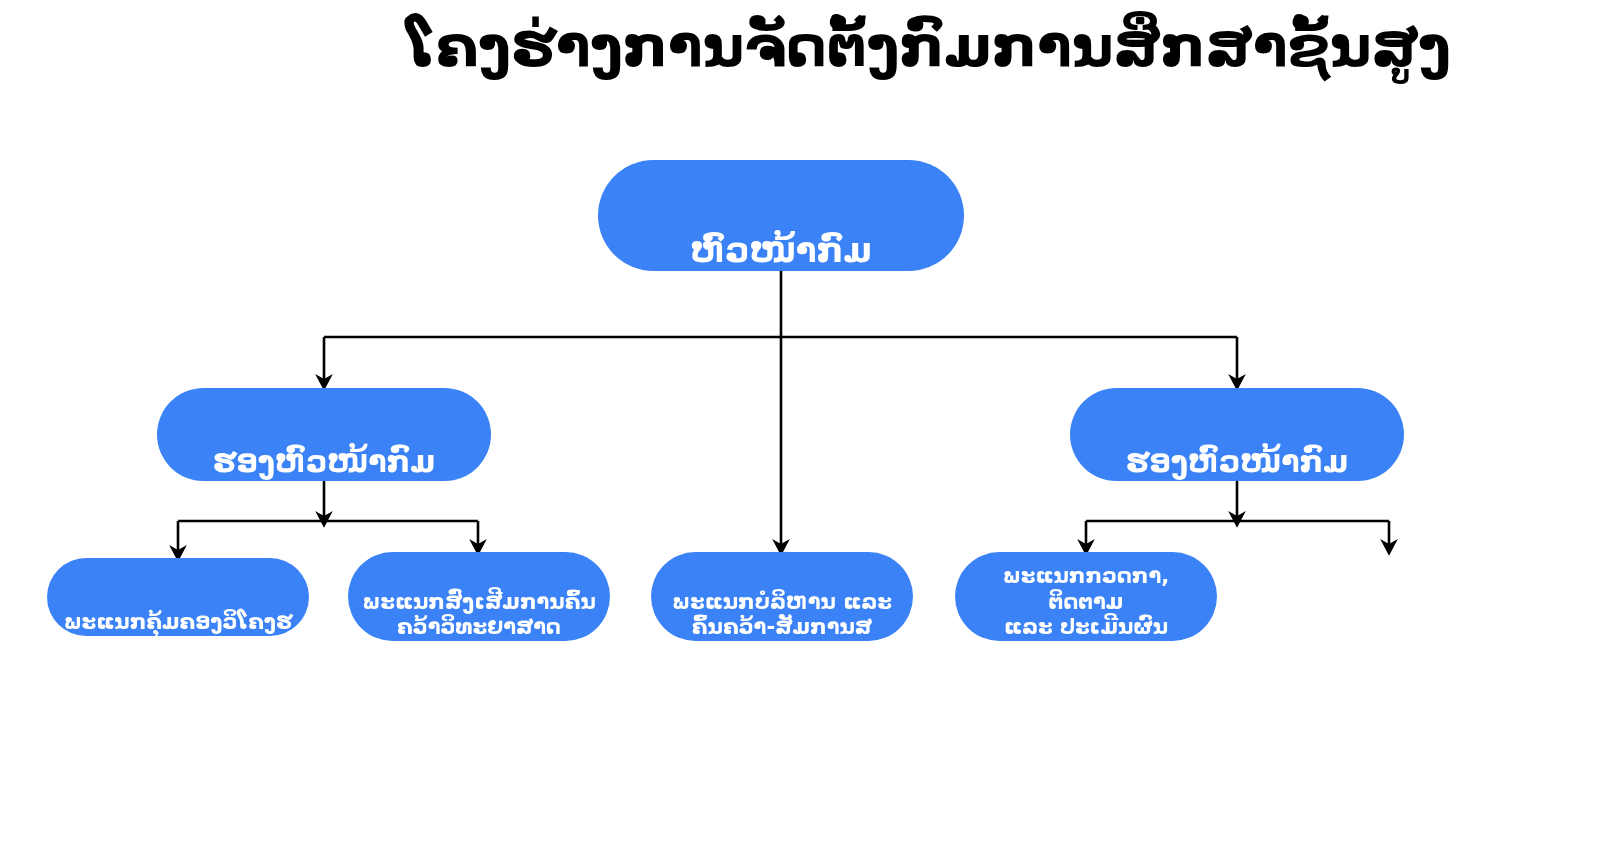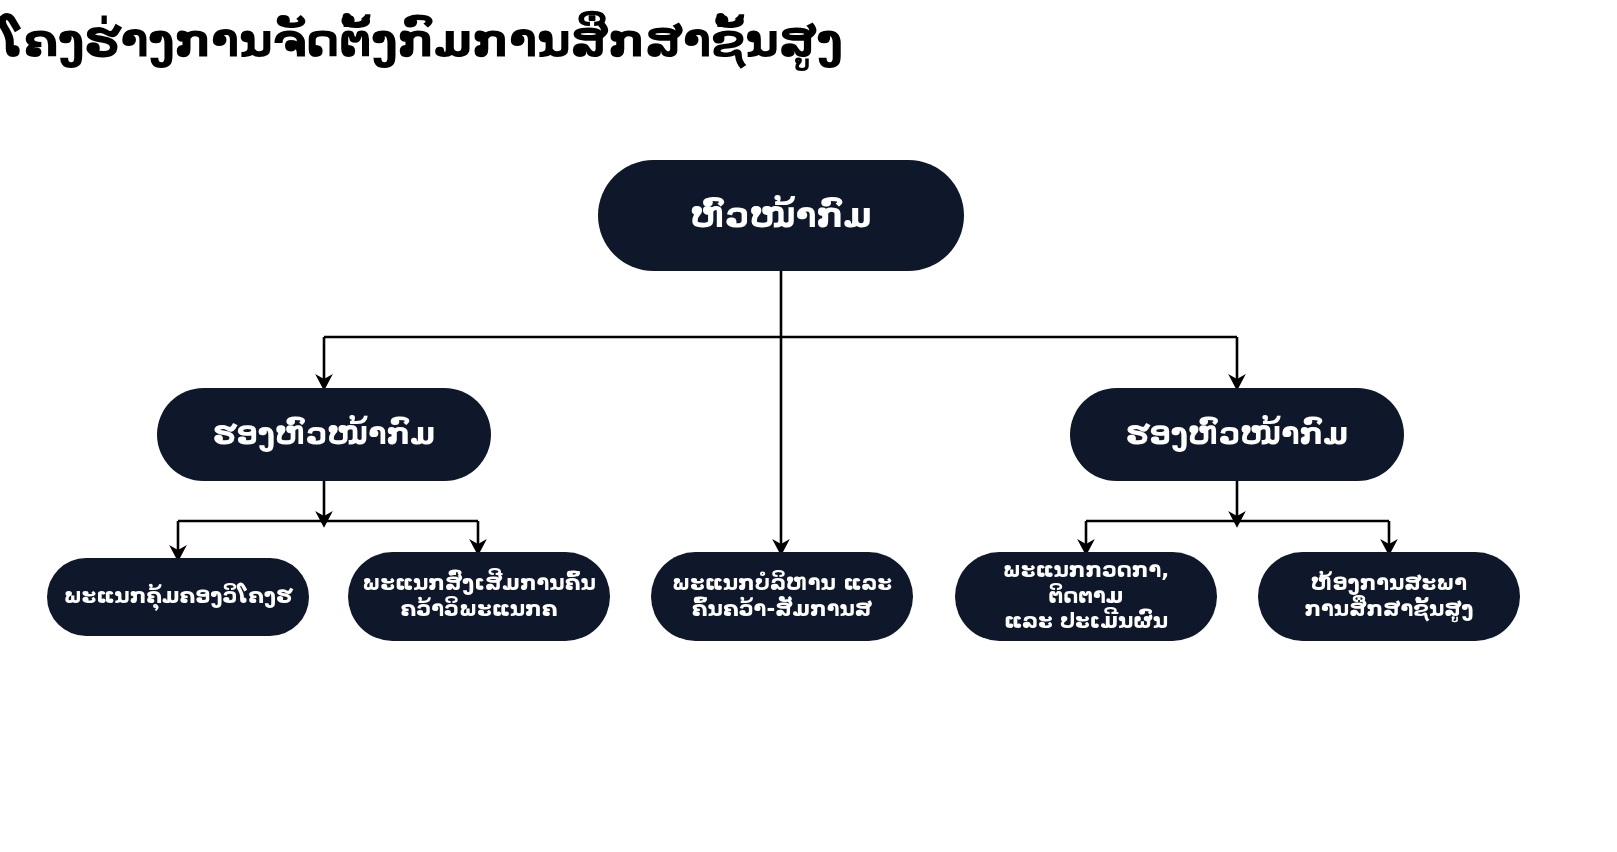--- a/index.html
+++ b/index.html
@@ -16,46 +16,46 @@
     font-family: "DejaVu Sans", "Liberation Sans", sans-serif;
     overflow: hidden;
   }
 
   
   #chart-title {
     position: absolute;
     left: 0;
     top: 14px;
     width: 1451px;
-    text-align: left;
-    font-size: 46px;
+    text-align: right;
+    font-size: 57px;
     font-weight: bold;
     color: #000000;
     line-height: 1.15;
     letter-spacing: 0px;
     white-space: nowrap;
   }
 
   
   #connectors {
     position: absolute;
     left: 0;
     top: 0;
     width: 1617px;
     height: 852px;
     pointer-events: none;
   }
 
   
   .node {
     position: absolute;
-    background: #0f172a;
+    background: #3b82f6;
     color: #ffffff;
     display: flex;
-    align-items: center;
+    align-items: flex-end;
     justify-content: center;
     text-align: center;
     font-weight: bold;
     box-sizing: border-box;
     line-height: 1.22;
   }
   .node .node-label {
     display: block;
     width: 100%;
     padding: 0 10px;
@@ -150,31 +150,27 @@
   <div class="node" id="node-deputy-right">
     <span class="node-label">ຮອງຫົວໜ້າກົມ</span>
   </div>
 
   <div class="node leaf" id="node-leaf-1">
     <span class="node-label">ພະແນກຄຸ້ມຄອງວິໂຄງຮ</span>
   </div>
 
   <div class="node leaf" id="node-leaf-2">
     <span class="node-label">ພະແນກສົ່ງເສີມການຄົ້ນ
-ຄວ້າວິພະແນກຄ</span>
+ຄວ້າວິທະຍາສາດ</span>
   </div>
 
   <div class="node leaf" id="node-leaf-3">
     <span class="node-label">ພະແນກບໍລິຫານ ແລະ
 ຄົ້ນຄວ້າ-ສັມການສ</span>
   </div>
 
   <div class="node leaf" id="node-leaf-4">
     <span class="node-label">ພະແນກກວດກາ, ຕິດຕາມ
 ແລະ ປະເມີນຜົນ</span>
   </div>
 
-  <div class="node leaf" id="node-leaf-5">
-    <span class="node-label">ຫ້ອງການສະພາ
-ການສຶກສາຊັ້ນສູງ</span>
-  </div>
 
 </div>
 
 </body></html>

